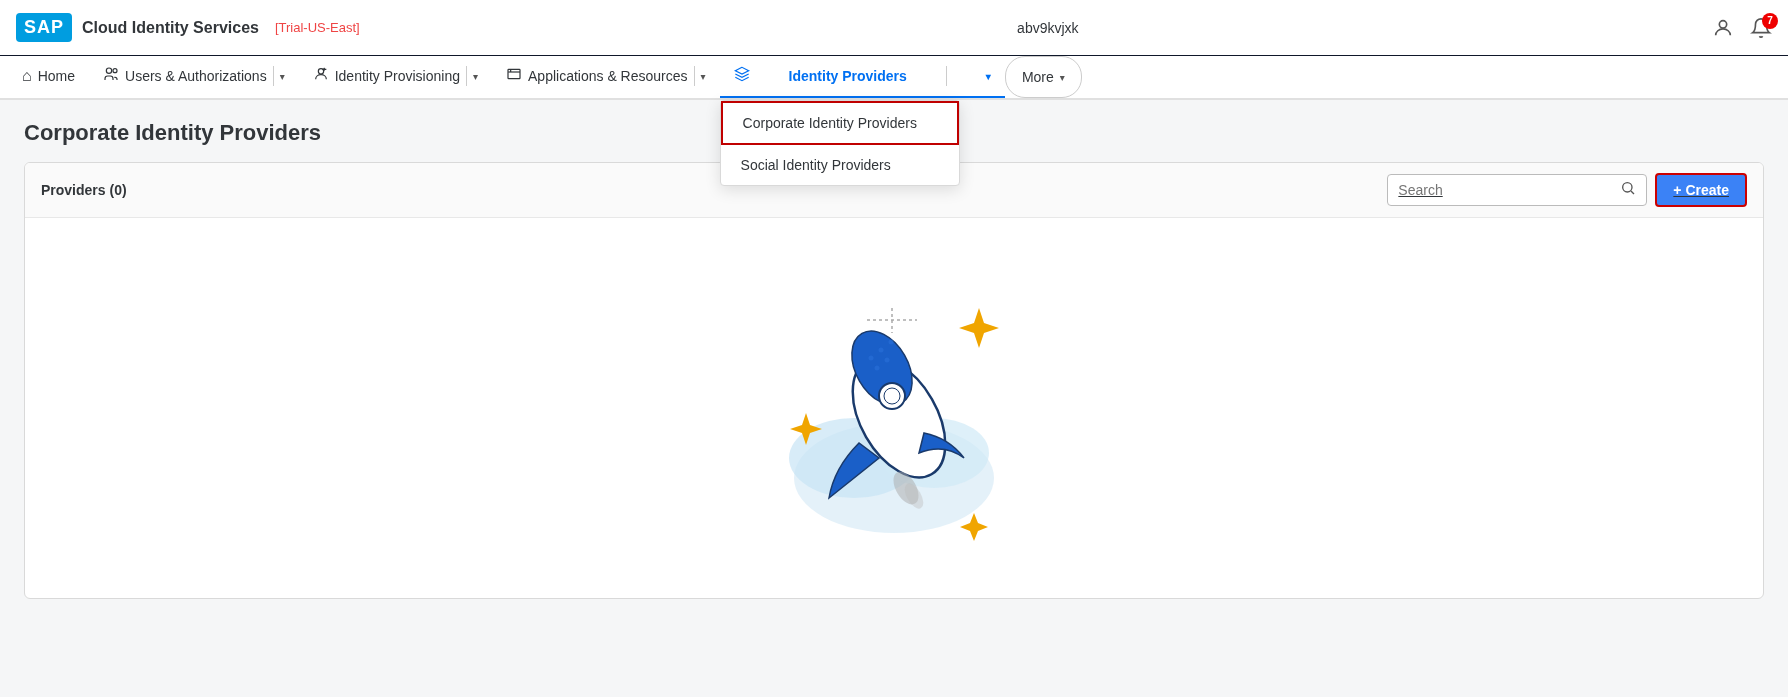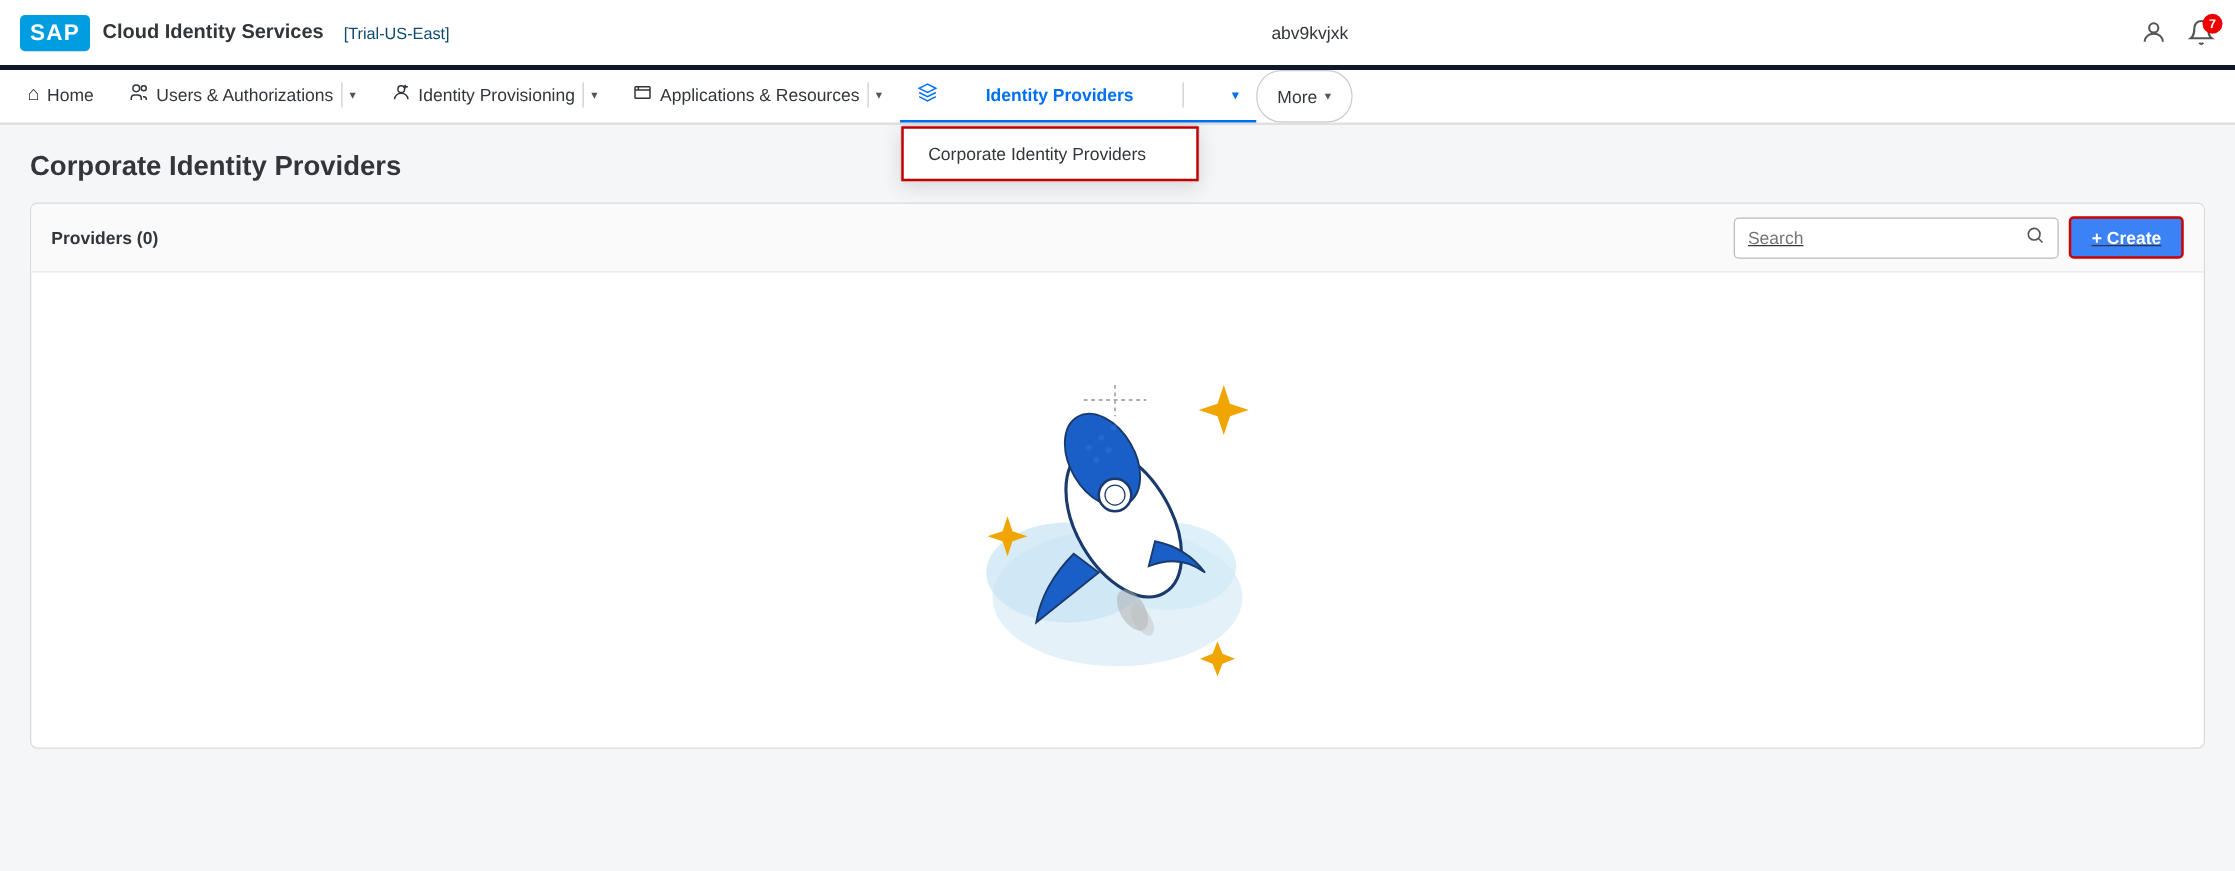--- a/index.html
+++ b/index.html
@@ -3,21 +3,21 @@
   <meta charset="utf-8">
   <style>
     * { box-sizing: border-box; margin: 0; padding: 0; }
     body { font-family: "72", "72full", Arial, Helvetica, sans-serif; font-size: 14px; background: #f5f6f7; color: #32363a; }
 
     
     .header {
       display: flex;
       align-items: center;
       background: #fff;
-      border-bottom: 4px solid #0f172a;
+      border-bottom: 1px solid #0f172a;
       padding: 0 16px;
       height: 56px;
       position: relative;
       z-index: 100;
     }
     .sap-logo {
       display: flex;
       align-items: center;
       gap: 10px;
       margin-right: 24px;
@@ -30,21 +30,21 @@
       padding: 4px 8px;
       border-radius: 4px;
       letter-spacing: 1px;
     }
     .app-title {
       font-size: 16px;
       font-weight: 700;
       color: #32363a;
     }
     .app-env {
-      color: #0c4a6e;
+      color: #ef4444;
       font-size: 13px;
       margin-left: 6px;
     }
     .header-center {
       flex: 1;
       display: flex;
       justify-content: center;
     }
     .tenant-id {
       color: #32363a;
@@ -350,20 +350,23 @@
       </span>
       <span style="color:#0070f2;">Identity Providers</span>
       <div class="nav-separator"></div>
       <span class="nav-chevron" style="color:#0070f2;">▾</span>
     </button>
 
     <div class="dropdown-menu">
       <button class="dropdown-item selected" style="border: 2px solid #c00000; border-radius:0;">
         <span>Corporate Identity Providers</span>
       </button>
+      <button class="dropdown-item">
+        <span>Social Identity Providers</span>
+      </button>
     </div>
   </div>
 
   <button class="nav-item more-btn">
     <span>More</span>
     <span class="nav-chevron">▾</span>
   </button>
 </div>
 
 <div class="page-content">

